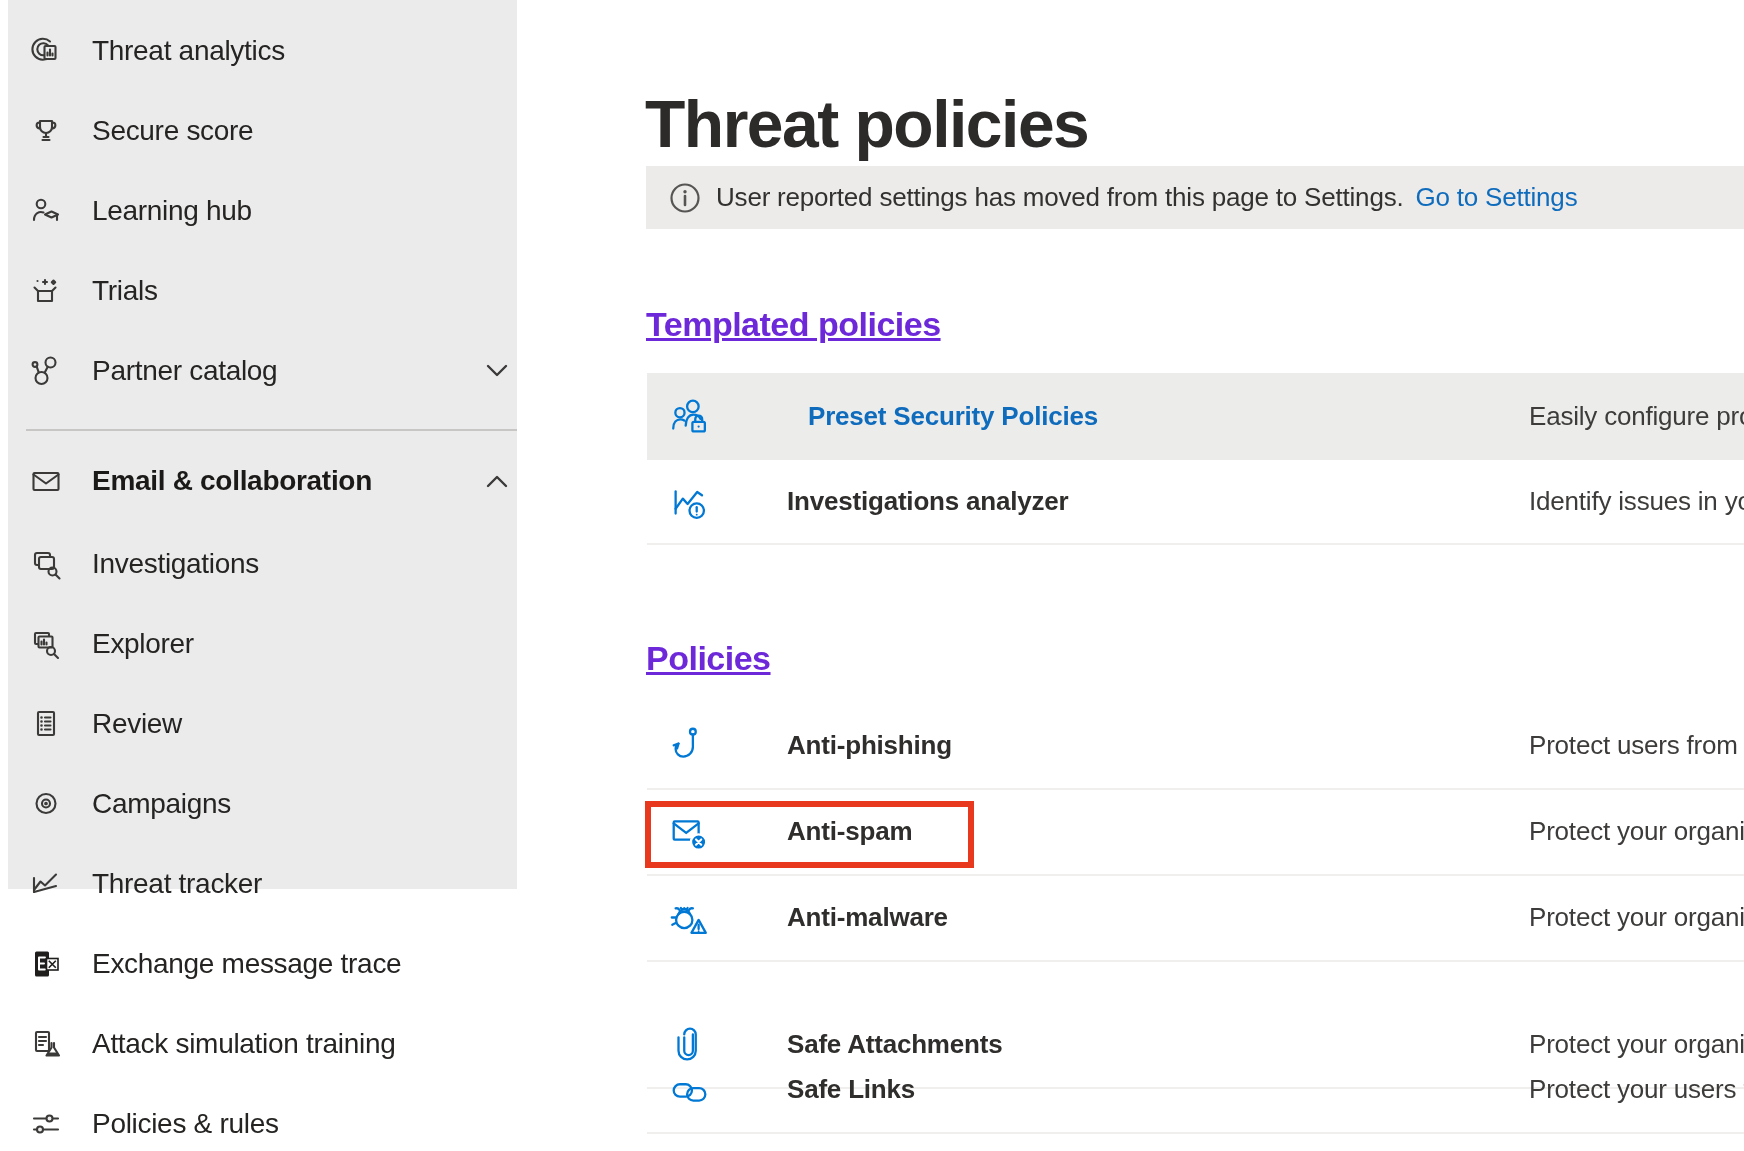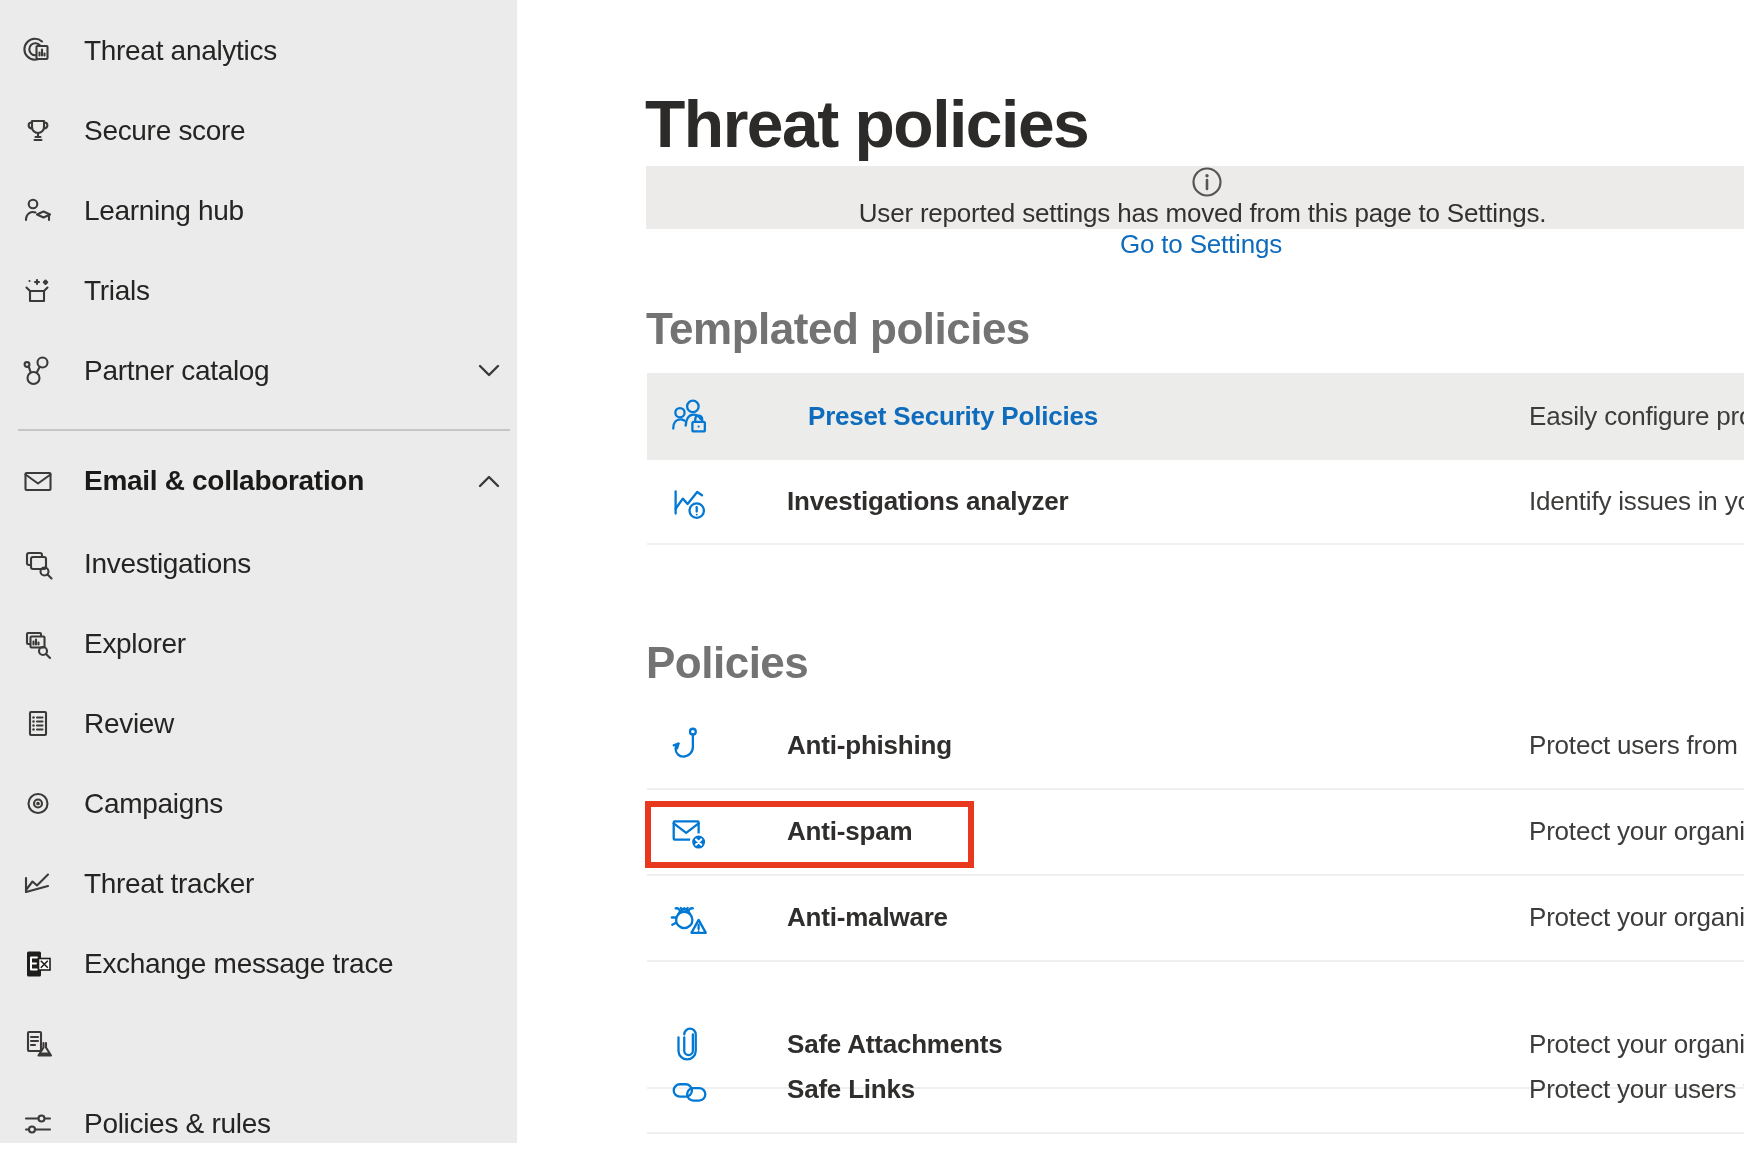--- a/index.html
+++ b/index.html
@@ -3,37 +3,37 @@
 <meta charset="utf-8">
 <style>
   html,body{margin:0;padding:0;}
   body{
     width:1744px;height:1151px;position:relative;overflow:hidden;
     background:#ffffff;
     font-family:"Liberation Sans","DejaVu Sans",sans-serif;
     -webkit-font-smoothing:antialiased;
   }
   
-  .sidebar{position:absolute;left:0;top:0;width:517px;height:1143px;background:#ebebeb;}
+  .sidebar{position:absolute;left:8px;top:0;width:517px;height:889px;background:#ebebeb;}
   .nav-item{position:absolute;left:0;width:517px;height:80px;display:flex;align-items:center;cursor:pointer;}
   .nav-item .nicon{position:absolute;left:19px;width:38px;height:38px;display:flex;align-items:center;justify-content:center;}
   .nav-item .nlabel{position:absolute;left:84px;font-size:28px;color:#252423;letter-spacing:-0.3px;white-space:nowrap;}
   .nav-item .nlabel.bold{font-weight:700;color:#1b1a19;}
   .nav-item .chev{position:absolute;left:478px;top:50%;margin-top:-7px;}
   .side-divider{position:absolute;left:18px;top:429px;width:492px;height:2px;background:#c8c6c4;}
   svg{display:block;}
   .sicon{stroke:#3b3a39;fill:none;stroke-width:2.1;stroke-linecap:round;stroke-linejoin:round;}
   
   .main{position:absolute;left:517px;top:0;width:1227px;height:1151px;background:#fff;}
   .page-title{position:absolute;left:128px;top:44px;font-size:66px;font-weight:700;color:#2c2b2a;letter-spacing:-1.5px;line-height:1.1;white-space:nowrap;}
-  .banner{position:absolute;left:129px;top:166px;width:1098px;height:63px;background:#edebe9;display:flex;align-items:center;flex-direction:column;}
+  .banner{position:absolute;left:129px;top:166px;width:1098px;height:63px;background:#edebe9;display:flex;align-items:center;}
   .banner .btext{font-size:26px;color:#323130;margin-left:15px;white-space:nowrap;letter-spacing:-0.2px;}
   .banner .blink{font-size:26px;color:#0f6cbd;margin-left:12px;white-space:nowrap;cursor:pointer;letter-spacing:-0.2px;}
   .banner .info-wrap{margin-left:23px;width:32px;height:32px;flex:none;}
-  .section-heading{position:absolute;left:129px;font-size:44px;font-weight:700;color:#737373;letter-spacing:-0.5px;line-height:1;white-space:nowrap;}
+  .section-heading{position:absolute;left:129px;font-size:34px;font-weight:700;color:#6d28d9;letter-spacing:-0.5px;line-height:1;white-space:nowrap;text-decoration:underline;}
   .prow{position:absolute;left:130px;width:1097px;cursor:pointer;}
   .prow .picon{position:absolute;left:20px;top:50%;margin-top:-23px;width:46px;height:46px;display:flex;align-items:center;justify-content:center;}
   .prow .pname{position:absolute;left:140px;top:50%;transform:translateY(-52%);font-size:26px;font-weight:700;color:#2f2e2d;letter-spacing:-0.2px;white-space:nowrap;}
   .prow .pname.linkblue{color:#0f6cbd;margin-left:21px;}
   .prow .pdesc{position:absolute;left:882px;top:50%;transform:translateY(-52%);font-size:26px;color:#3d3c3b;letter-spacing:-0.2px;white-space:nowrap;}
   .prow.rule{border-bottom:2px solid #f0efee;}
   .bicon{stroke:#0078d4;fill:none;stroke-width:2.4;stroke-linecap:round;stroke-linejoin:round;}
   .annotation-box{position:absolute;left:645px;top:801px;width:329px;height:67px;border:6px solid #e8381d;box-sizing:border-box;z-index:9;pointer-events:none;}
 </style>
 </head>
@@ -196,20 +196,21 @@
 
   <div class="nav-item" style="top:1004px">
     <span class="nicon">
       <svg width="36" height="36" viewBox="0 0 36 36" class="sicon">
         <rect x="8" y="6" width="13" height="19" rx="1"></rect>
         <path d="M11 11 h7 M11 15 h7 M11 19 h4"></path>
         <path d="M23.5 17 v4.5 l-5 8 h12.5 l-5 -8 V17"></path>
         <path d="M20.5 26.5 h8.5 l1.8 3 h-12 z" fill="#3b3a39" stroke="none"></path>
       </svg>
     </span>
+    <span class="nlabel">Attack simulation training</span>
   </div>
 
   <div class="nav-item" style="top:1084px">
     <span class="nicon">
       <svg width="36" height="36" viewBox="0 0 36 36" class="sicon">
         <path d="M6 12.5 H30"></path>
         <circle cx="21.5" cy="12.5" r="3" fill="#ebebeb"></circle>
         <path d="M6 23.5 H30"></path>
         <circle cx="12" cy="23.5" r="3" fill="#ebebeb"></circle>
       </svg>

